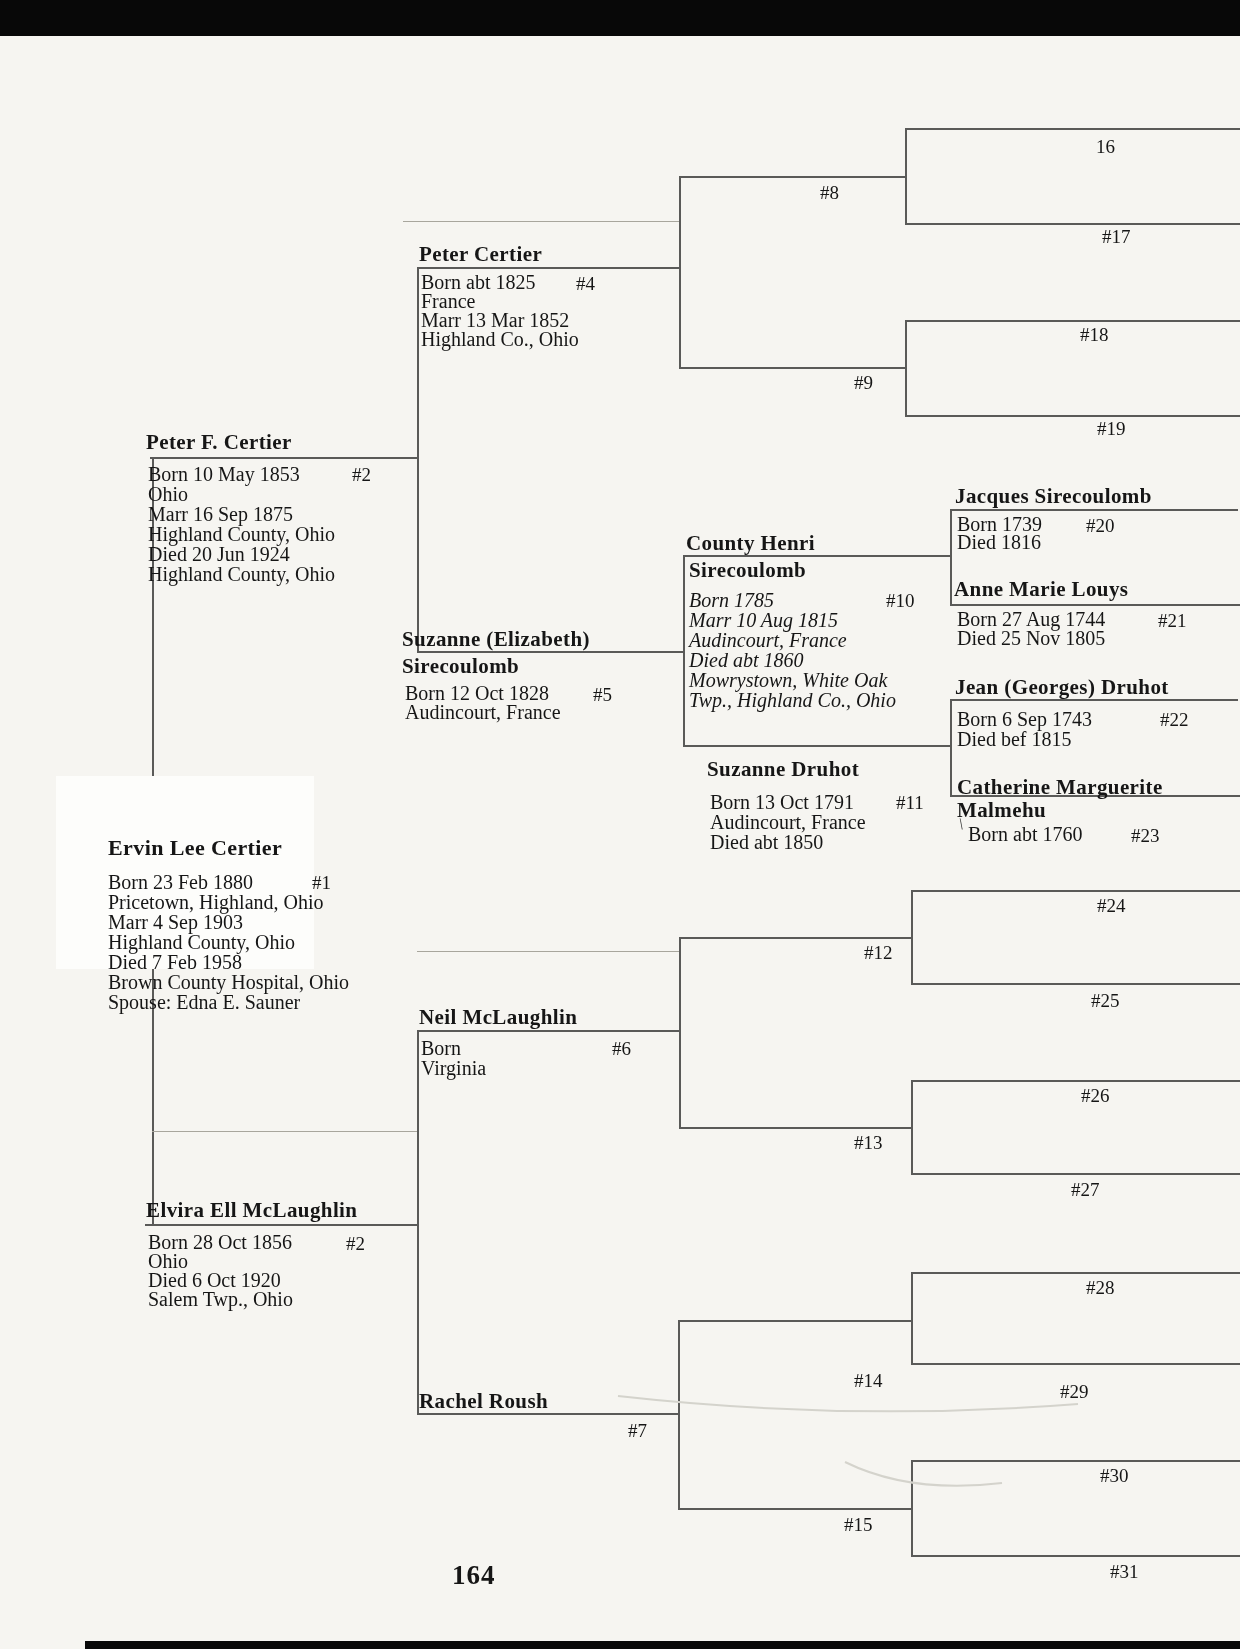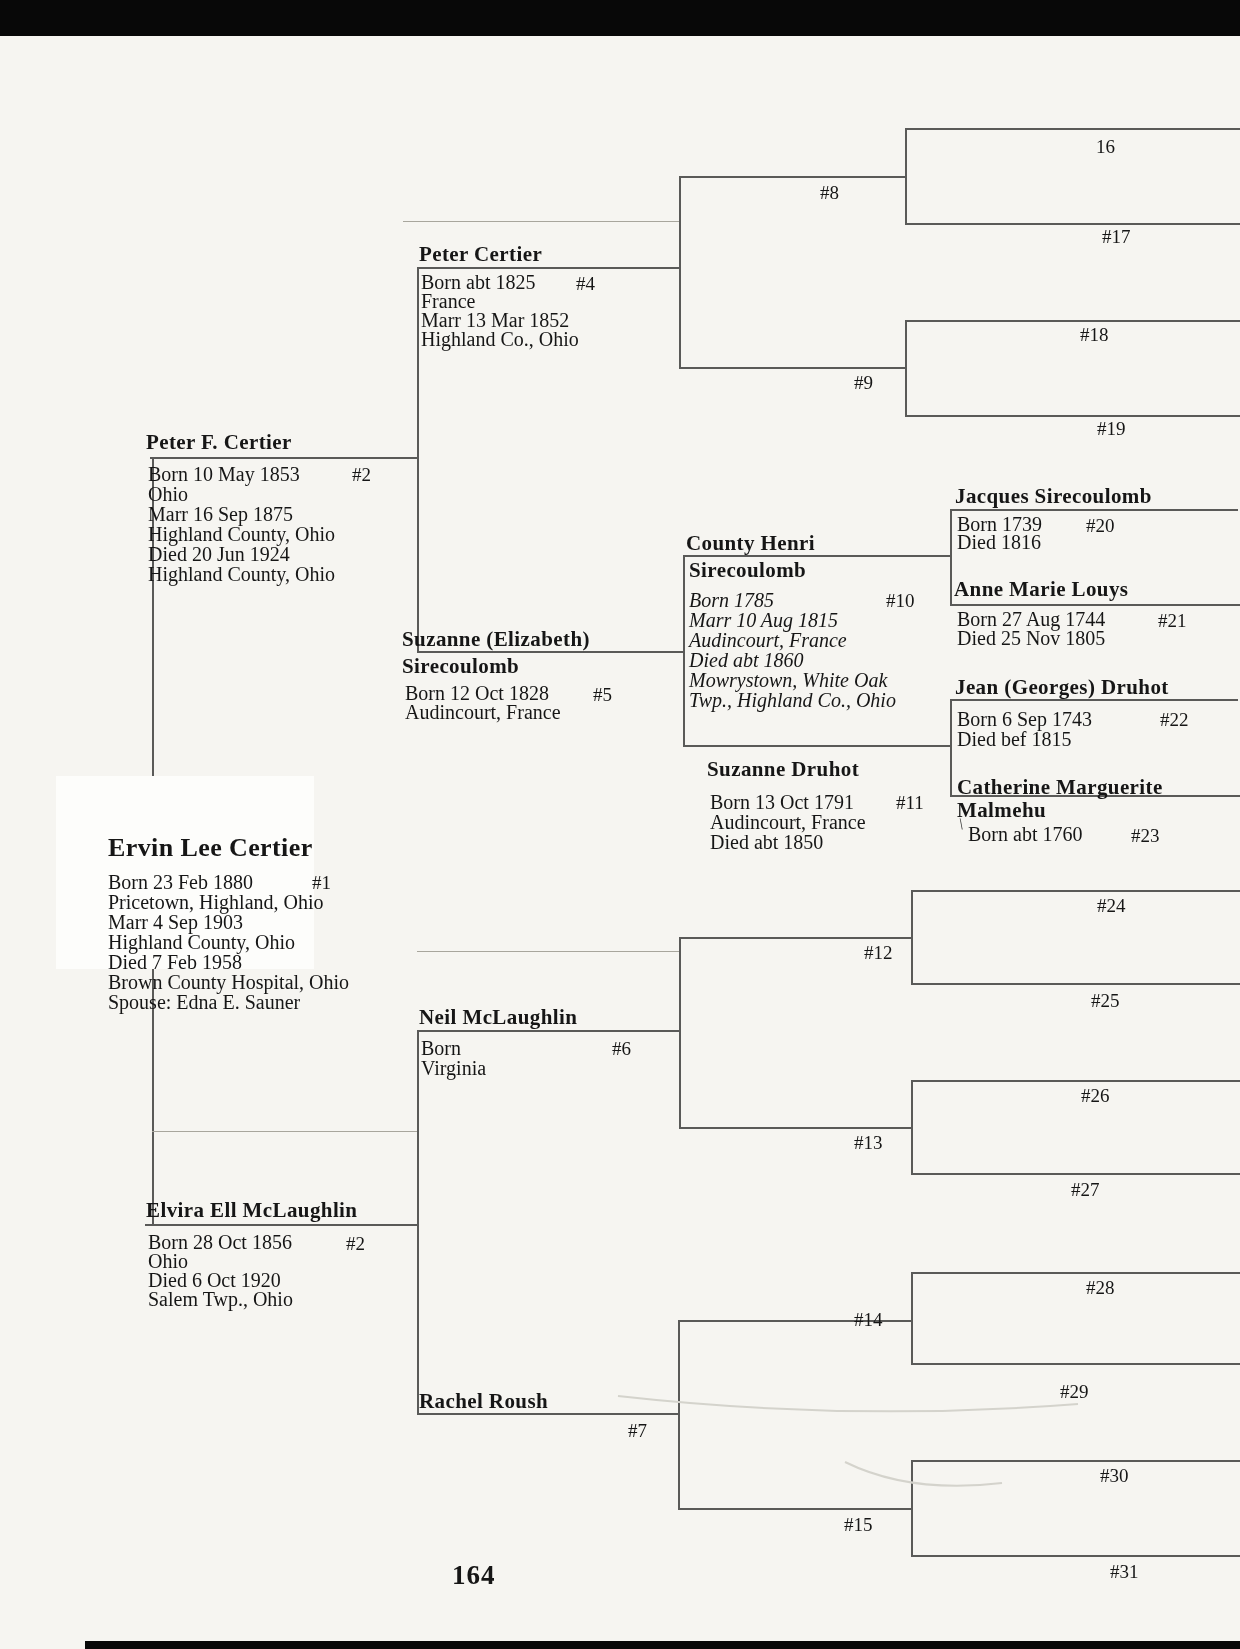--- a/index.html
+++ b/index.html
@@ -9,21 +9,21 @@
     font-family:"Liberation Serif","DejaVu Serif",serif;
     color:#161616;
   }
   .bar{position:absolute;background:#080808;}
   .hl{position:absolute;height:2px;background:#5a5a58;}
   .vl{position:absolute;width:2px;background:#5a5a58;}
   .hl.faint{height:1px;background:#a8a69d;}
   .patch{position:absolute;background:#fdfdfb;}
   .person{position:absolute;}
   .pname{font-weight:bold;font-size:21px;line-height:24px;white-space:nowrap;letter-spacing:.4px;}
-  .pname.big{font-size:26px;}
+  .pname.big{font-size:22px;}
   .pname.two{line-height:27px;}
   .pname.two-tight{line-height:23px;}
   .pdetails{position:absolute;white-space:nowrap;font-size:20px;}
   .dline{white-space:nowrap;}
   .ref{position:absolute;font-size:19px;white-space:nowrap;}
   .slot{position:absolute;font-size:19px;white-space:nowrap;}
   .pagenum{position:absolute;font-weight:bold;font-size:27px;letter-spacing:1px;}
   .slashmark{position:absolute;font-size:16px;transform:rotate(8deg);color:#333;}
   svg.artifacts{position:absolute;left:0;top:0;pointer-events:none;}
 </style>
@@ -233,21 +233,21 @@
   <span class="slot" style="left:820px;top:182px;">#8</span>
   <span class="slot" style="left:854px;top:372px;">#9</span>
   <span class="slot" style="left:1080px;top:324px;">#18</span>
   <span class="slot" style="left:1074px;top:418px;margin-left:23px;">#19</span>
   <span class="slot" style="left:864px;top:942px;">#12</span>
   <span class="slot" style="left:854px;top:1132px;">#13</span>
   <span class="slot" style="left:1097px;top:895px;">#24</span>
   <span class="slot" style="left:1091px;top:990px;">#25</span>
   <span class="slot" style="left:1081px;top:1085px;">#26</span>
   <span class="slot" style="left:1071px;top:1179px;">#27</span>
-  <span class="slot" style="left:854px;top:1309px;">#14</span>
+  <span class="slot" style="left:854px;top:1370px;">#14</span>
   <span class="slot" style="left:844px;top:1514px;">#15</span>
   <span class="slot" style="left:1086px;top:1277px;">#28</span>
   <span class="slot" style="left:1060px;top:1369px;margin-top:12px;">#29</span>
   <span class="slot" style="left:1100px;top:1465px;">#30</span>
   <span class="slot" style="left:1110px;top:1561px;">#31</span>
 
   <div class="pagenum" style="left:452px;top:1560px;">164</div>
 
 </div>
 

